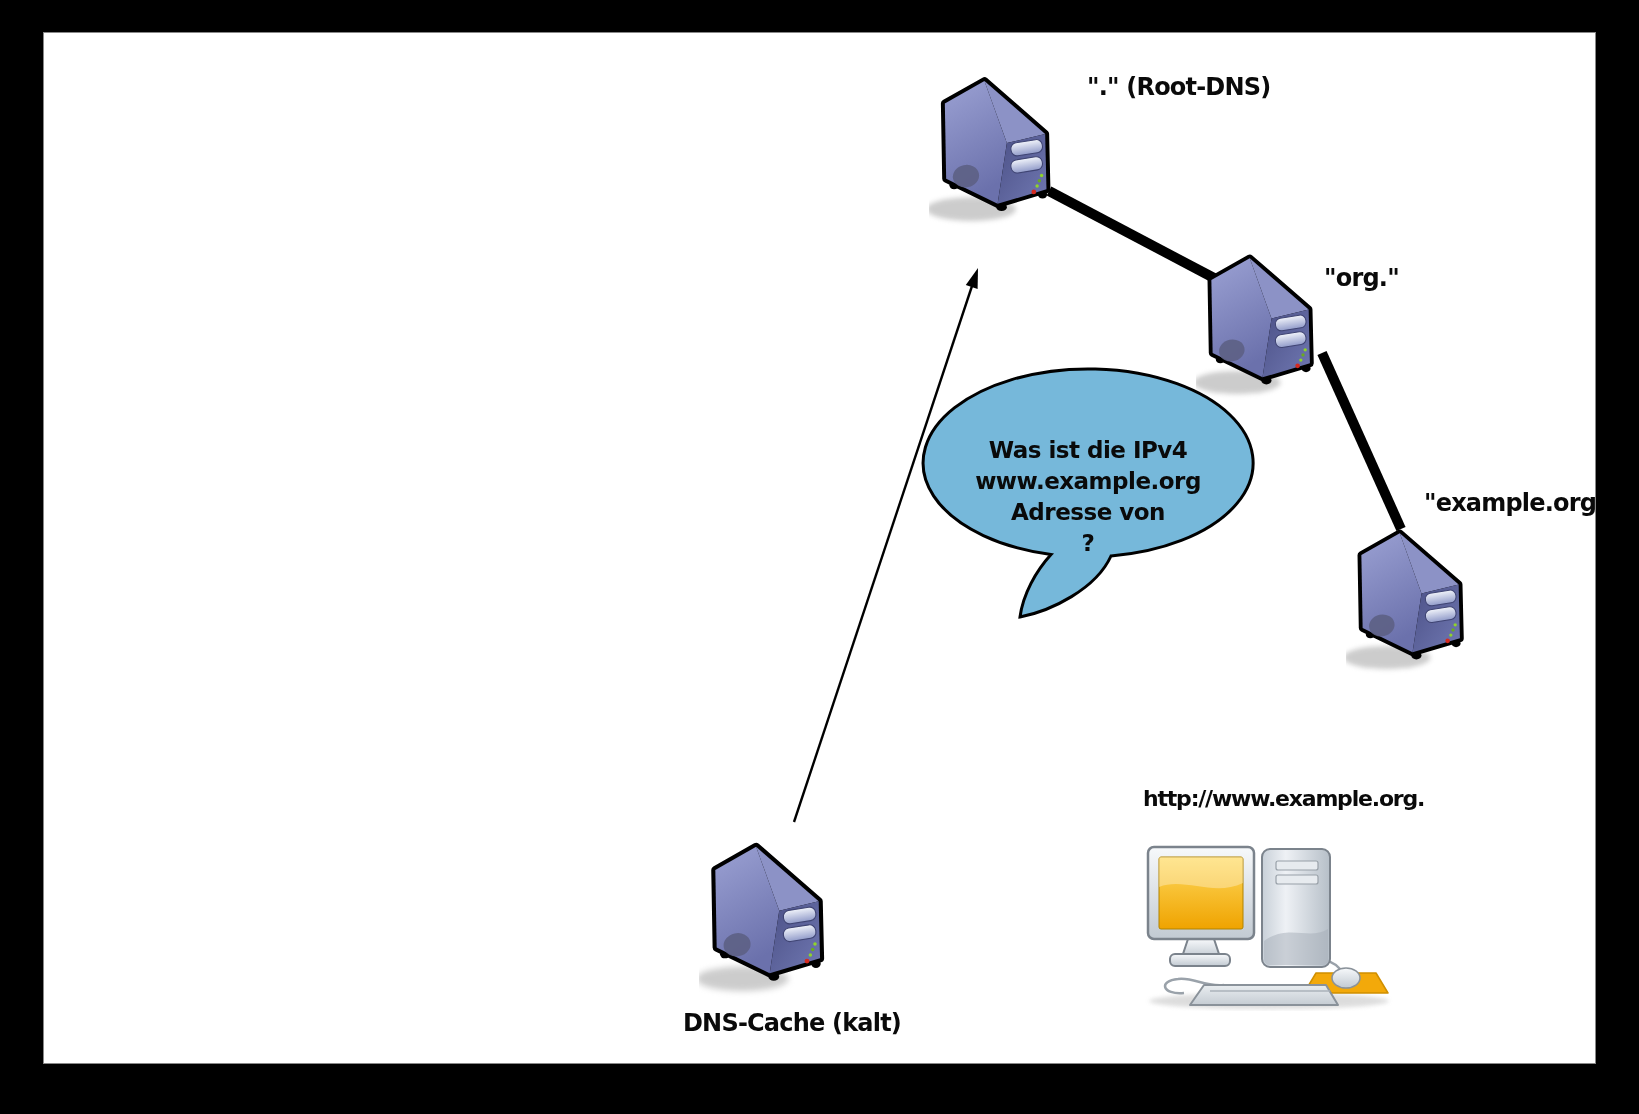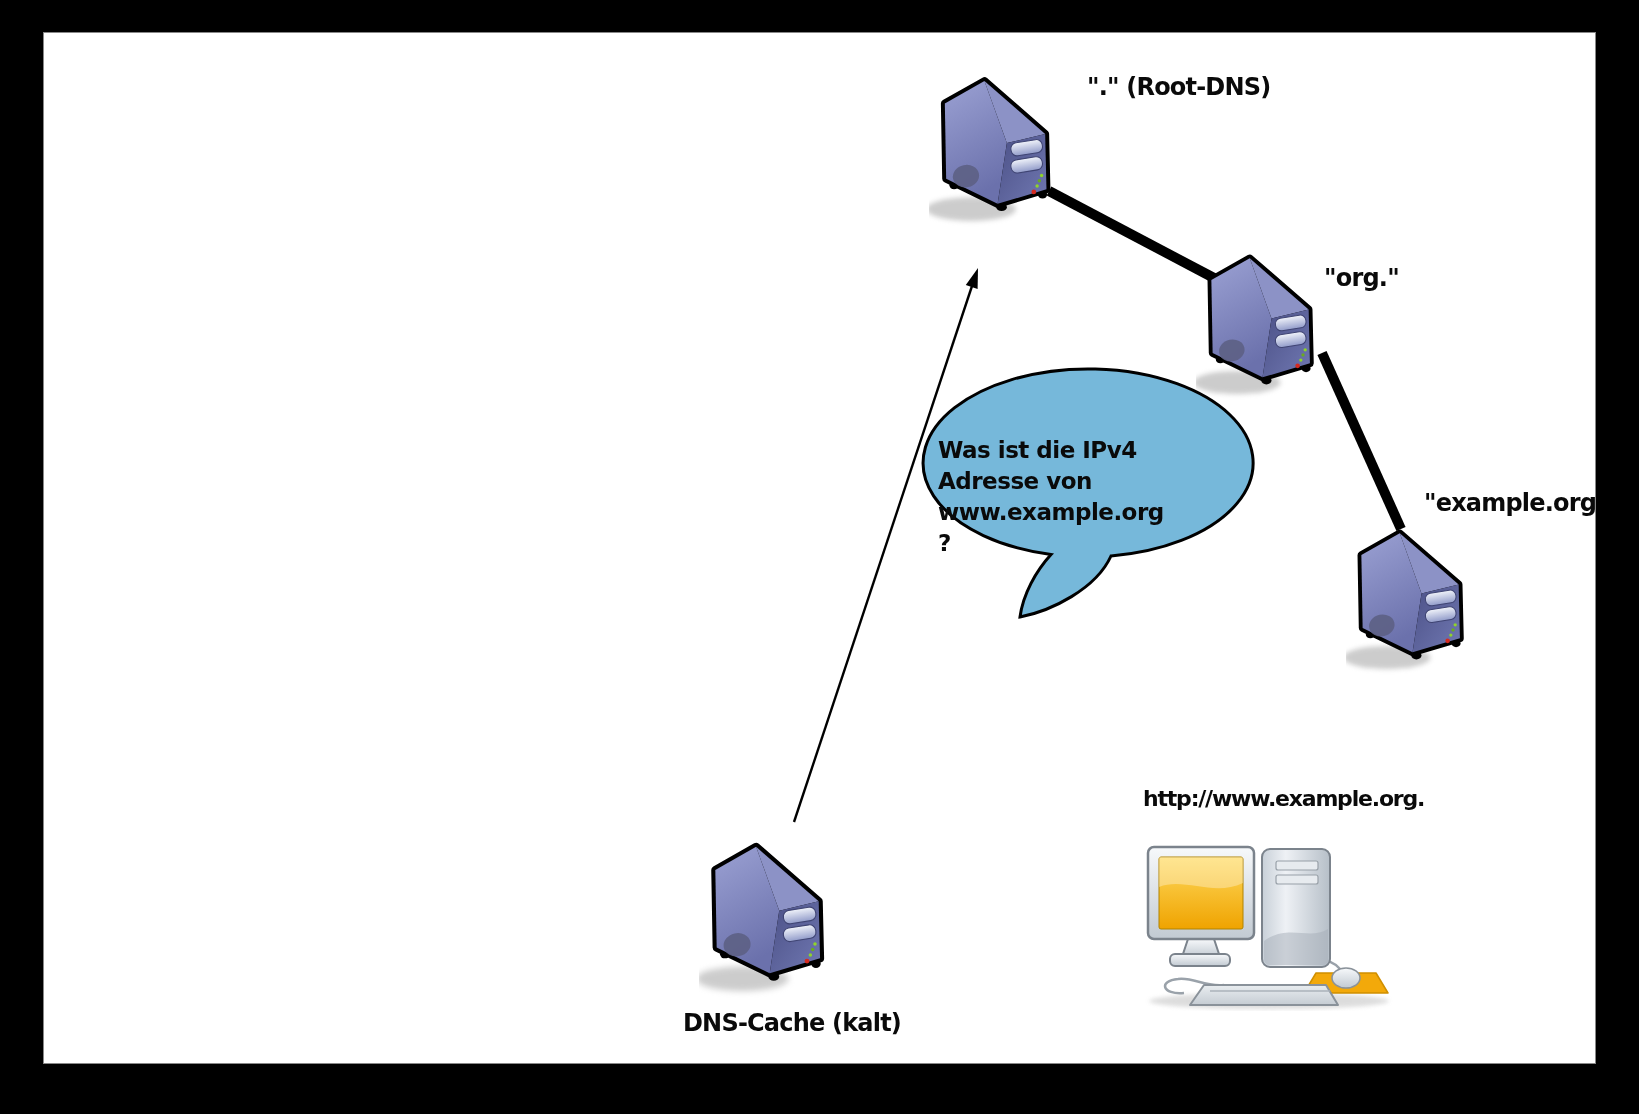--- a/index.html
+++ b/index.html
@@ -27,20 +27,21 @@
     font-size:24px;
     letter-spacing:-0.8px;
     white-space:nowrap;
     line-height:1.05;
   }
   .lbl.center{text-align:right;}
   .bubble-text{
     position:absolute;
     left:894px;top:402px;
     width:300px;
+    text-align:center;
     font-weight:700;
     font-size:23px;
     letter-spacing:-0.5px;
     line-height:31px;
     color:#0a0a0a;
   }
   .bubble-text span{display:block;}
   svg{display:block;}
   .edges-layer{position:absolute;left:0;top:0;pointer-events:none;}
 </style>
@@ -166,18 +167,18 @@
   <div class="lbl" style="left:1099px;top:754px;font-size:22px;letter-spacing:-1.2px;">http://www.example.org.</div>
 
   <svg class="abs" style="left:857px;top:326px;" width="375" height="270" viewBox="0 0 375 270">
     <path d="M150 195.5
              A 165 94 0 1 1 210 197
              C 195 230 150 252 119 258
              C 122 235 135 212 150 195.5 Z" fill="#76b8da" stroke="#000" stroke-width="3"></path>
   </svg>
   <div class="bubble-text">
     <span>Was ist die IPv4</span>
+    <span>www.example.org</span>
     <span>Adresse von</span>
-    <span>www.example.org</span>
     <span>?</span>
   </div>
 
 </div>
 
 </body></html>

